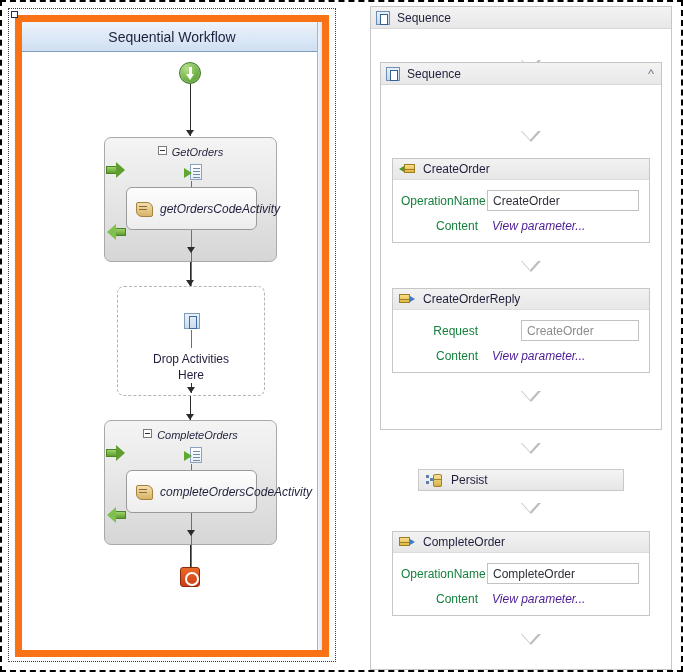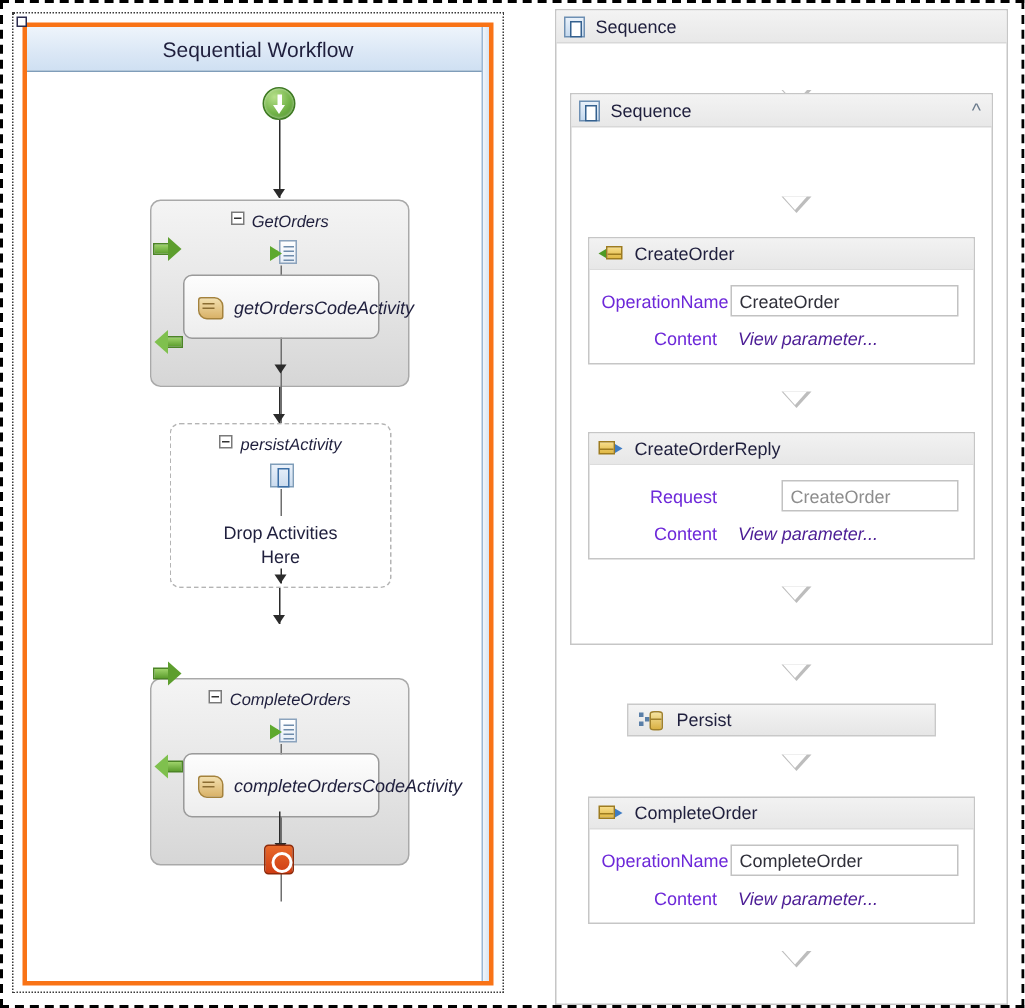--- a/index.html
+++ b/index.html
@@ -27,21 +27,21 @@
     border:1px dotted #3a3a3a;
     background:#ffffff;
     overflow:hidden;
   }
   #left-handle {
     position:absolute; left:2px; top:2px; width:7px; height:7px;
     border:1px solid #2b2b4e; background:#ffffff; z-index:5;
   }
   #left-inner {
     position:absolute; left:6px; top:6px; right:6px; bottom:4px;
-    border:3px solid #f97316;
+    border:7px solid #f97316;
     background:#ffffff;
   }
   #wf-title {
     height:30px; line-height:30px; text-align:center;
     font-size:14px; color:#1f1f3d;
     background:linear-gradient(to bottom,#eef4fb 0%,#dce8f6 55%,#cfe0f2 100%);
     border-bottom:1px solid #7f9db9;
   }
   #wf-canvas { position:relative; height:calc(100% - 31px); }
 
@@ -247,21 +247,21 @@
     border-bottom:1px solid #9e7c20;
   }
   .env-icon .ga{ position:absolute; top:3px; width:0;height:0;
     border-top:3.5px solid transparent;border-bottom:3.5px solid transparent; }
   .env-icon.in .env{ right:0; }
   .env-icon.in .ga{ left:0; border-right:5px solid #4e9a25; }
   .env-icon.out .env{ left:0; }
   .env-icon.out .ga{ right:0; border-left:5px solid #3f7cc4; }
 
   .prow { display:flex; align-items:center; height:25px; padding:0 10px 0 8px; }
-  .plabel { width:86px; text-align:right; padding-right:9px; font-size:12px; color:#6d28d9; }
+  .plabel { width:86px; text-align:right; padding-right:9px; font-size:12px; color:#15803d; }
   .pbox {
     flex:1; height:21px; line-height:20px; padding:0 5px;
     border:1px solid #c2c2c2; background:#ffffff; font-size:12px; color:#30303a;
   }
   .pbox.muted { color:#8d8d8d; }
   .ptext { flex:1; font-size:12px; color:#4c1d95; font-style:italic; padding-left:5px; }
 
   
   .persist-card {
     position:absolute; height:22px; display:flex; align-items:center; padding-left:7px;
@@ -329,36 +329,33 @@
           </div>
         <div class="side-arrow left" style="left:84px; top:172px;">
             <span class="body"></span>
             <span class="head"></span>
           </div>
 
         <div class="vline" style="left:168px; top:210px; height:24px;"></div>
         <div class="arrowhead" style="left:164px; top:228px;"></div>
 
         <div class="act-box dashed" style="left:95px; top:234px; width:148px; height:110px;">
-          <div class="act-title">
-            <span class="expander"></span><span>persistActivity</span>
-          </div>
           <div class="persist-icon-sm" style="left:66px; top:26px;"></div>
           <div class="vline" style="left:73px; top:43px; height:18px; background:#6f6f6f;"></div>
           <div class="drop-text" style="top:64px;">
             <span>Drop Activities</span><br><span>Here</span>
           </div>
           <div class="vline" style="left:73px; top:96px; height:10px; background:#2b2b2b;"></div>
           <div class="arrowhead" style="left:69px; top:100px;"></div>
         </div>
 
         <div class="vline" style="left:168px; top:344px; height:24px;"></div>
         <div class="arrowhead" style="left:164px; top:362px;"></div>
 
-        <div class="act-box" style="left:82px; top:368px; width:173px; height:125px;margin-top:36px;">
+        <div class="act-box" style="left:82px; top:368px; width:173px; height:125px;">
           <div class="act-title">
             <span class="expander"></span><span>CompleteOrders</span>
           </div>
           <div class="recv-icon" style="left:79px; top:26px;">
             <span class="sheet">
                 <i style="top:3px"></i>
                 <i style="top:6px"></i>
                 <i style="top:9px"></i>
                 <i style="top:12px"></i>
               </span>

